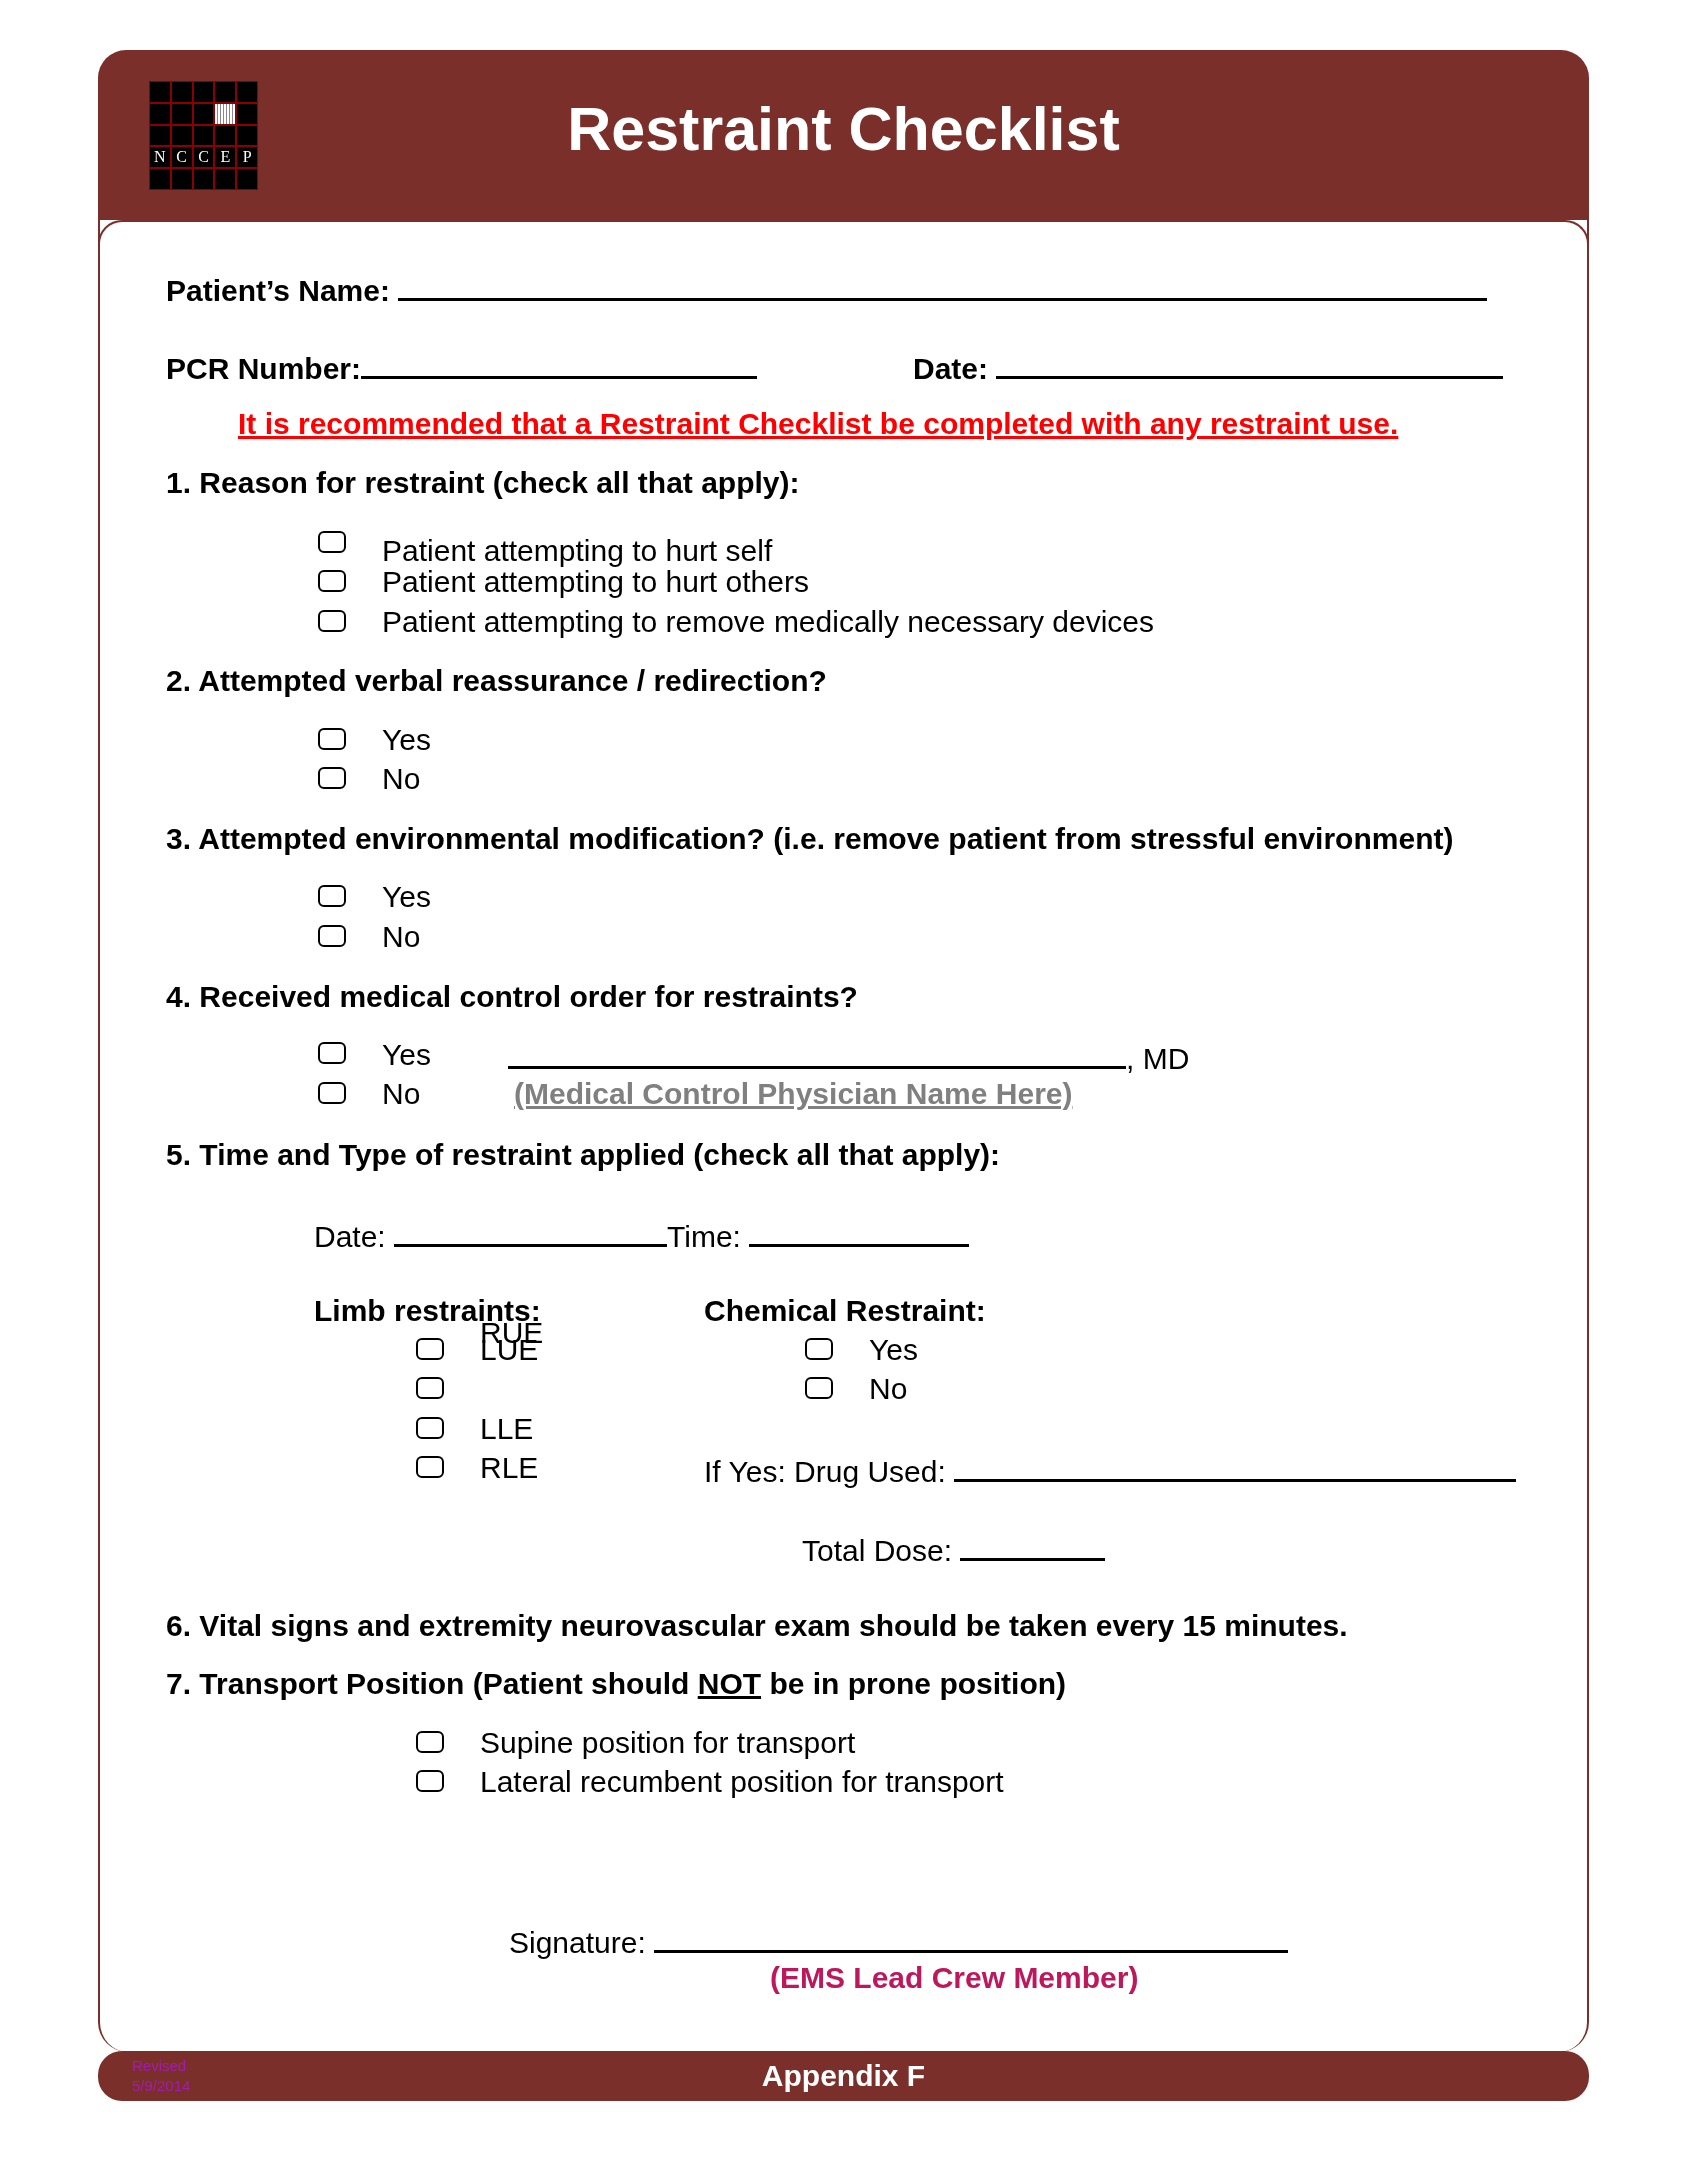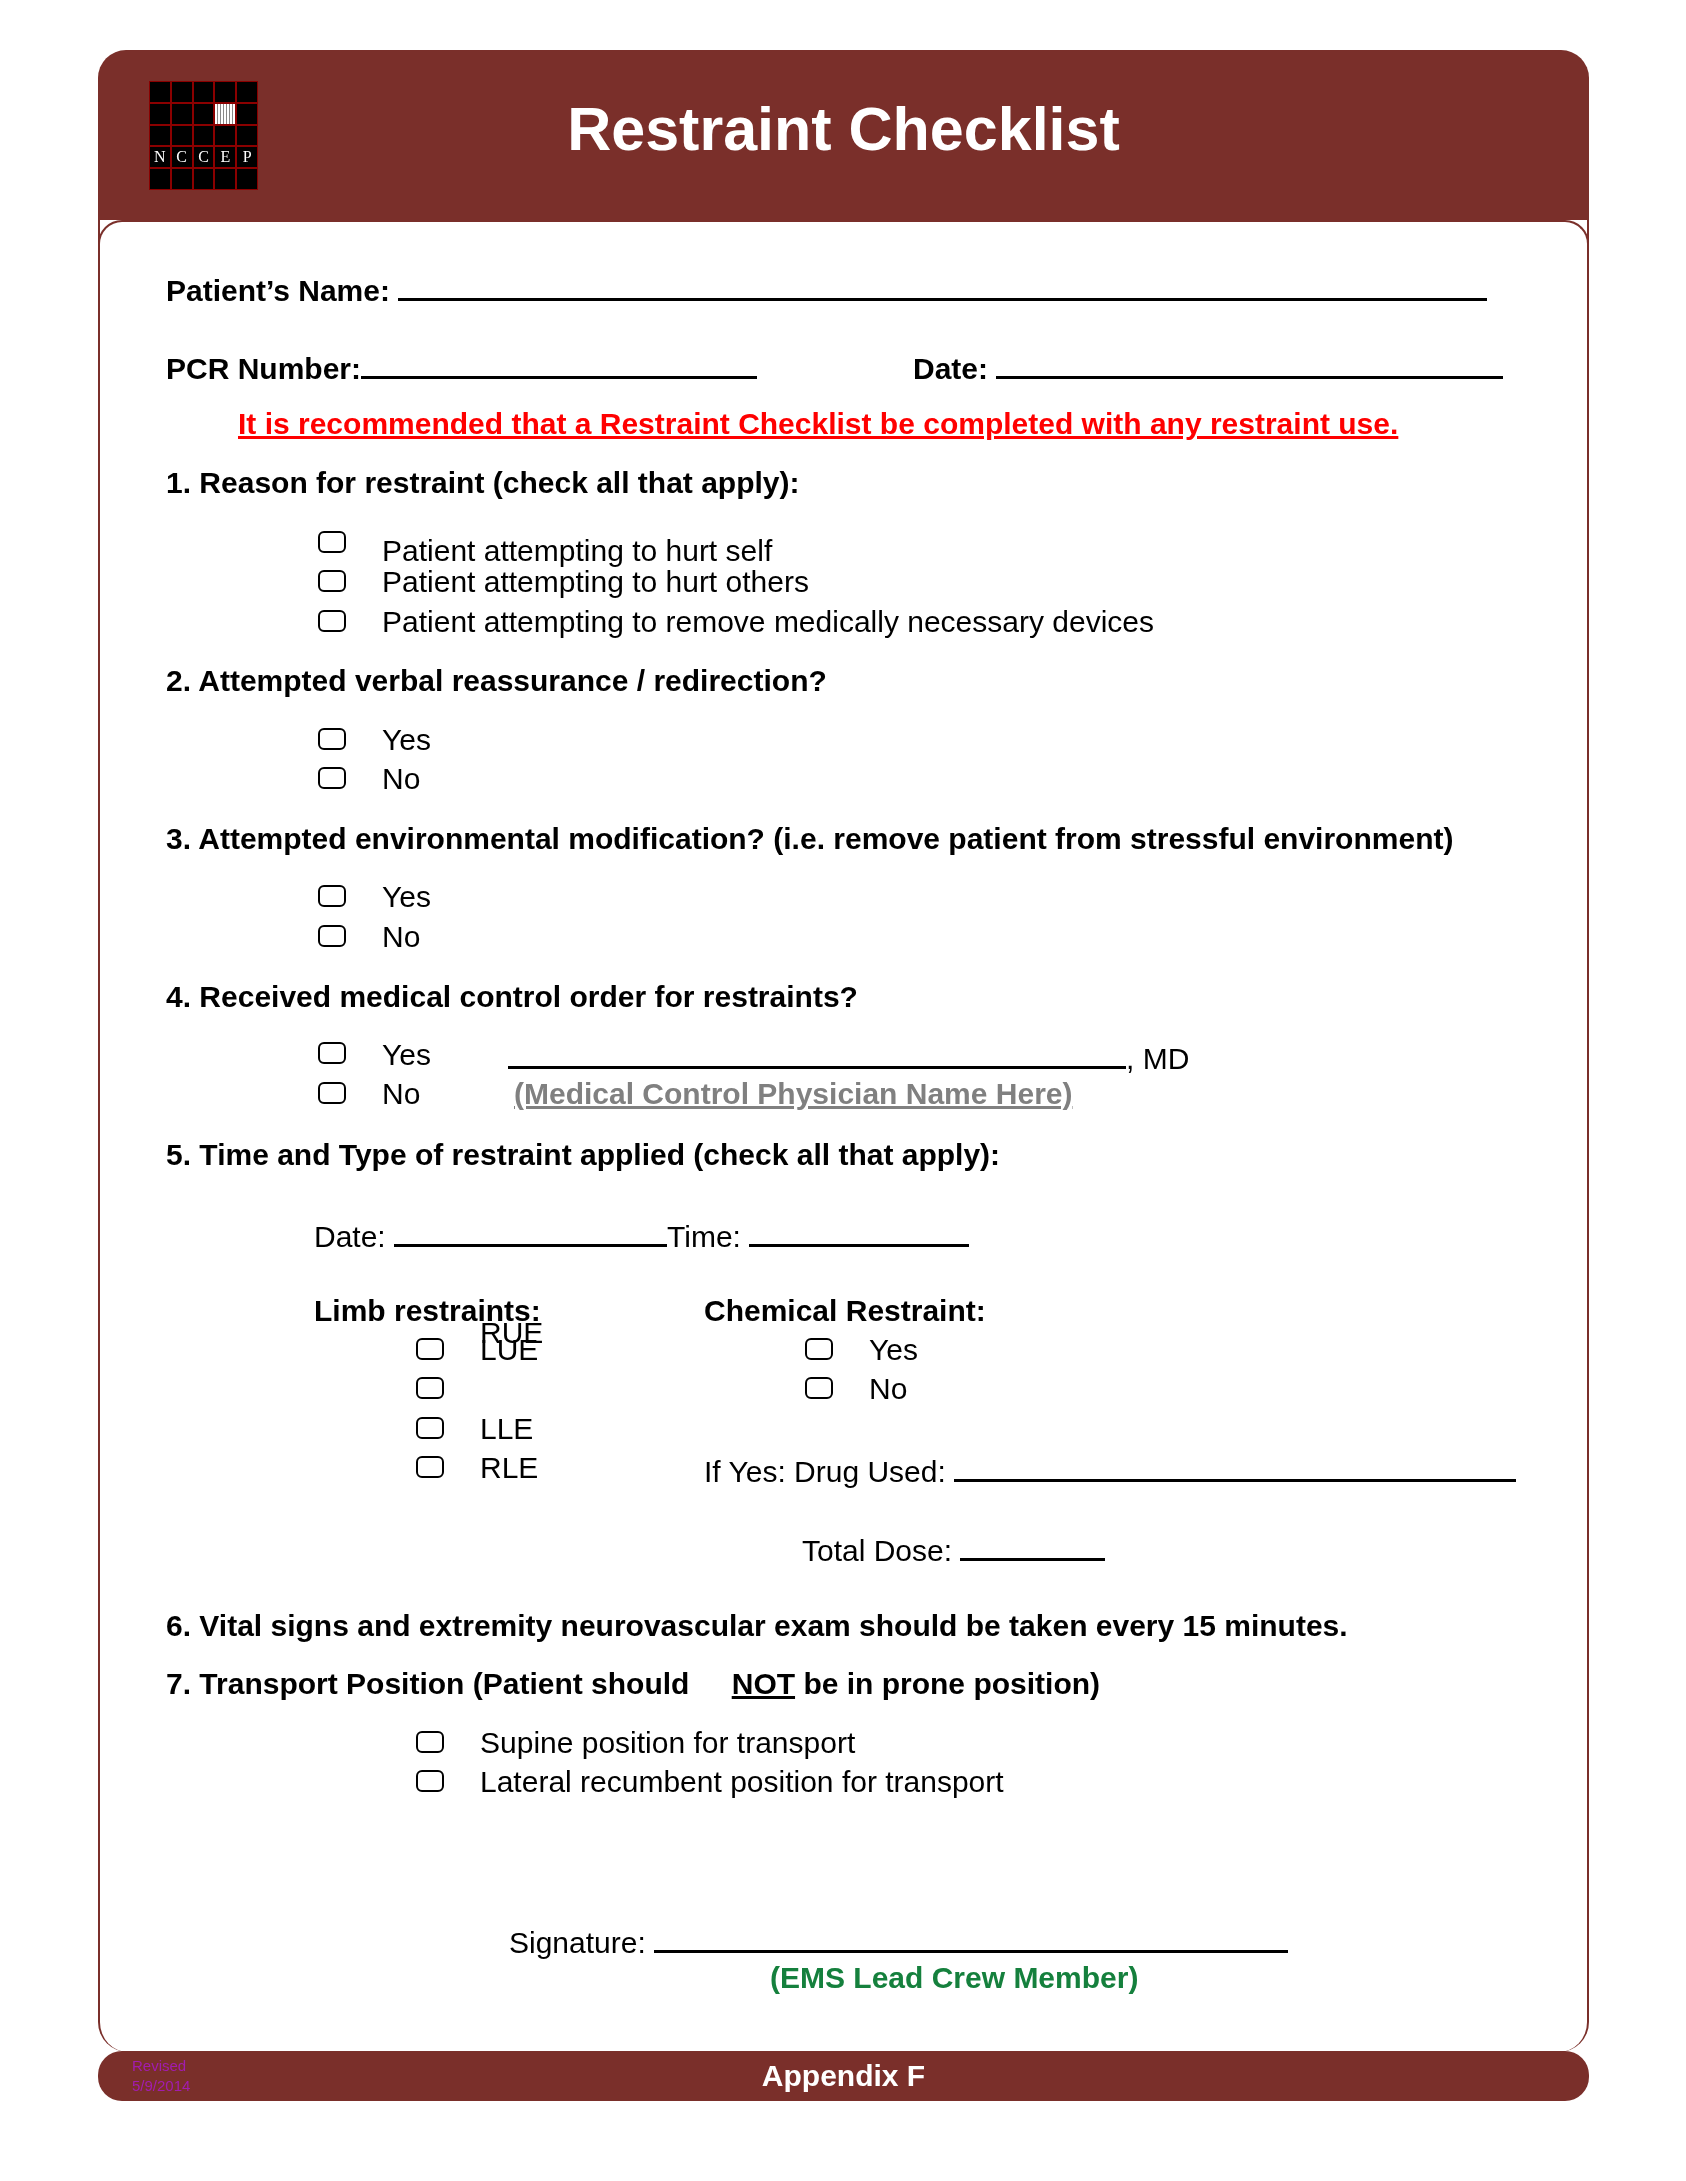--- a/index.html
+++ b/index.html
@@ -14,21 +14,21 @@
   .body-box:before { content: ""; position: absolute; left: -2px; right: -2px; top: 0; height: 24px; border-top: 2px solid #7a2f2a; border-radius: 24px 24px 0 0; border-left: 2px solid #7a2f2a; border-right: 2px solid #7a2f2a; }
   .footer { position: absolute; left: 98px; top: 2051px; width: 1491px; height: 50px; background: #7a2f2a; border-radius: 24px; }
   .footer-title { position: absolute; left: 98px; width: 1491px; top: 2059px; text-align: center; color: #fff; font-weight: bold; font-size: 30px; }
   .rev { position: absolute; left: 132px; color: #a21caf; font-size: 15px; }
   .b { font-weight: bold; font-size: 30px; }
   .n { font-size: 30px; }
   .line { display: inline-block; border-bottom: 3px solid #000; vertical-align: baseline; height: 28px; }
   .cb { position: absolute; width: 28px; height: 22px; border: 2px solid #000; border-radius: 6px; box-sizing: border-box; }
   .red { color: #ff0000; font-weight: bold; font-size: 30px; text-decoration: underline; }
   .gray { color: #808080; font-weight: bold; font-size: 30px; }
-  .redlbl { color: #15803d; font-weight: bold; font-size: 30px; }
+  .redlbl { color: #be185d; font-weight: bold; font-size: 30px; }
 </style>
 </head>
 <body>
 
 <div class="header"></div>
 <div class="logo">
   <div class="c"></div>
     <div class="c"></div>
     <div class="c"></div>
     <div class="c"></div>
@@ -130,21 +130,21 @@
   <span>Drug Used:</span>
   <span class="line" style="width:562px;"></span>
 </div>
 <div class="abs n" style="left:802px; top:1530px;">
   <span>Total Dose:</span>
   <span class="line" style="width:145px;"></span>
 </div>
 
 <div class="abs b" style="left:166px; top:1609px;">6. Vital signs and extremity neurovascular exam should be taken every 15 minutes.</div>
 
-<div class="abs b" style="left:166px; top:1667px;"><span>7. Transport Position (Patient should </span><span style="text-decoration:underline;margin-left:34px;">NOT</span><span> be in prone position)</span></div>
+<div class="abs b" style="left:166px; top:1667px;"><span>7. Transport Position (Patient should </span><span style="text-decoration:underline;">NOT</span><span> be in prone position)</span></div>
 <div class="cb" style="left:416px; top:1731px;"></div>
 <div class="abs n" style="left:480px; top:1726px;">Supine position for transport</div>
 <div class="cb" style="left:416px; top:1770px;"></div>
 <div class="abs n" style="left:480px; top:1765px;">Lateral recumbent position for transport</div>
 
 <div class="abs n" style="left:509px; top:1922px;">
   <span>Signature:</span>
   <span class="line" style="width:634px;"></span>
 </div>
 <div class="abs redlbl" style="left:770px; top:1961px;">(EMS Lead Crew Member)</div>

